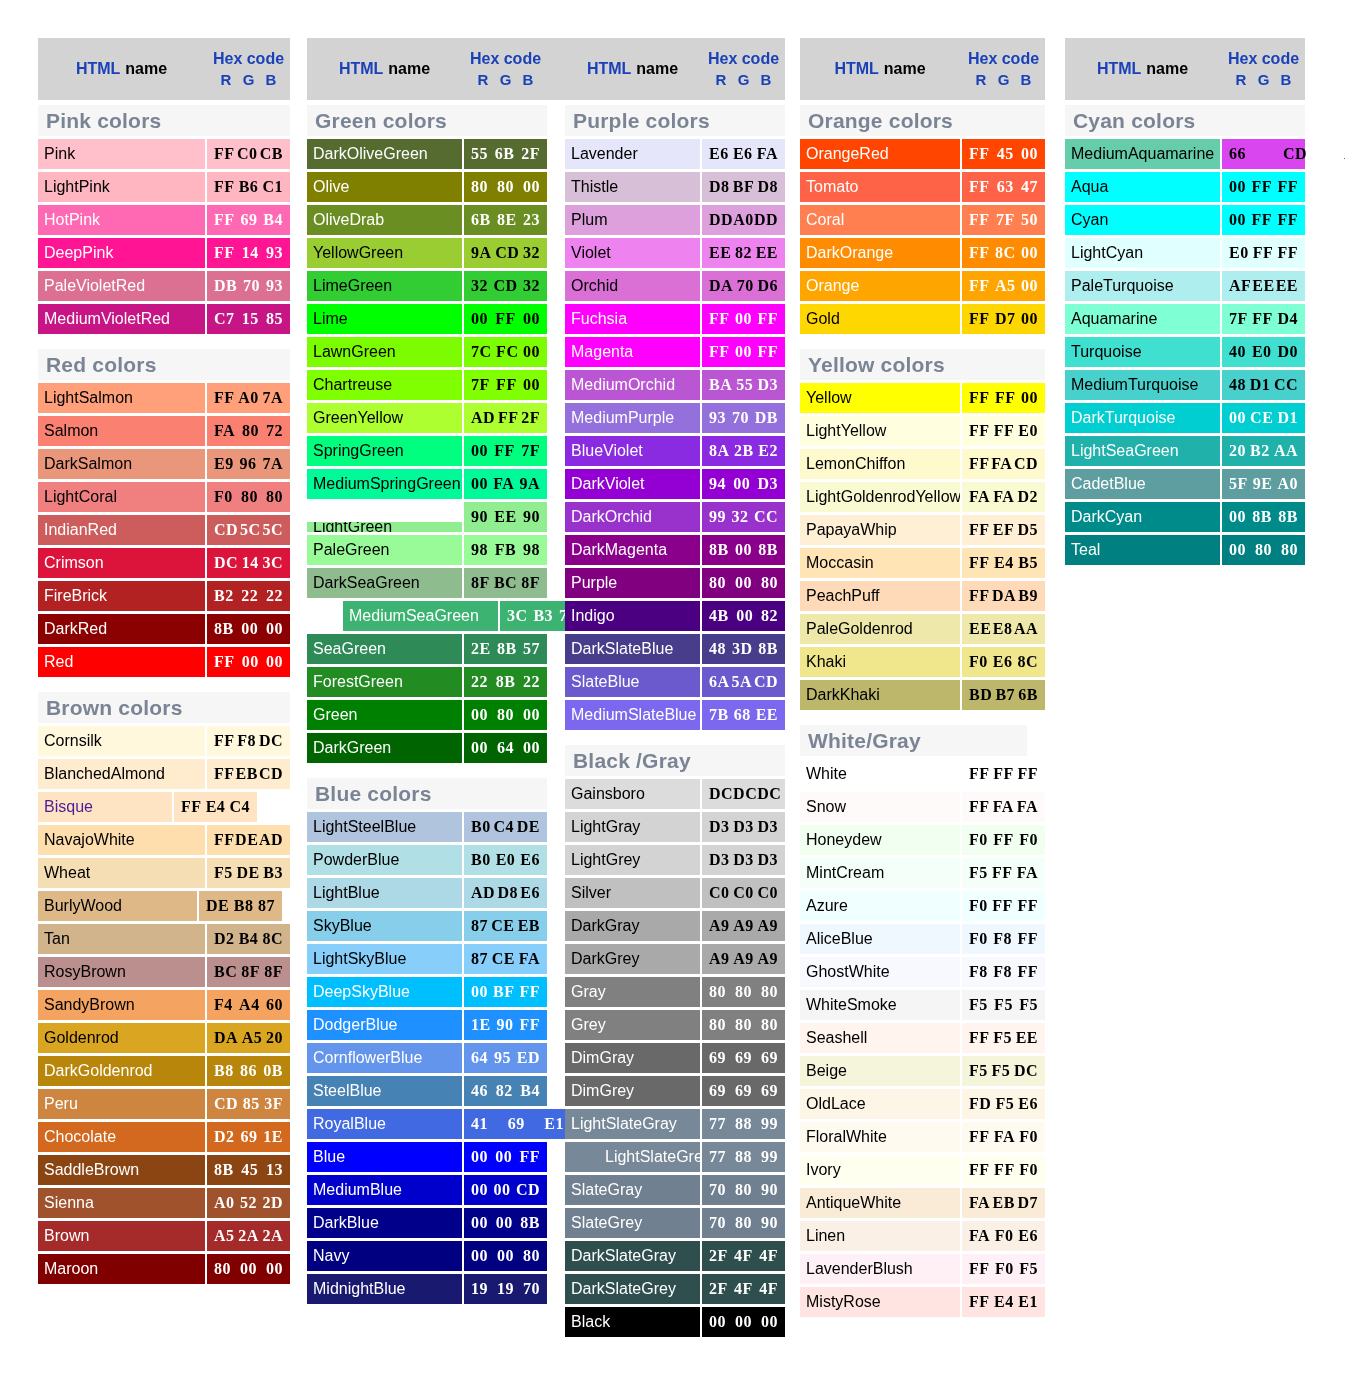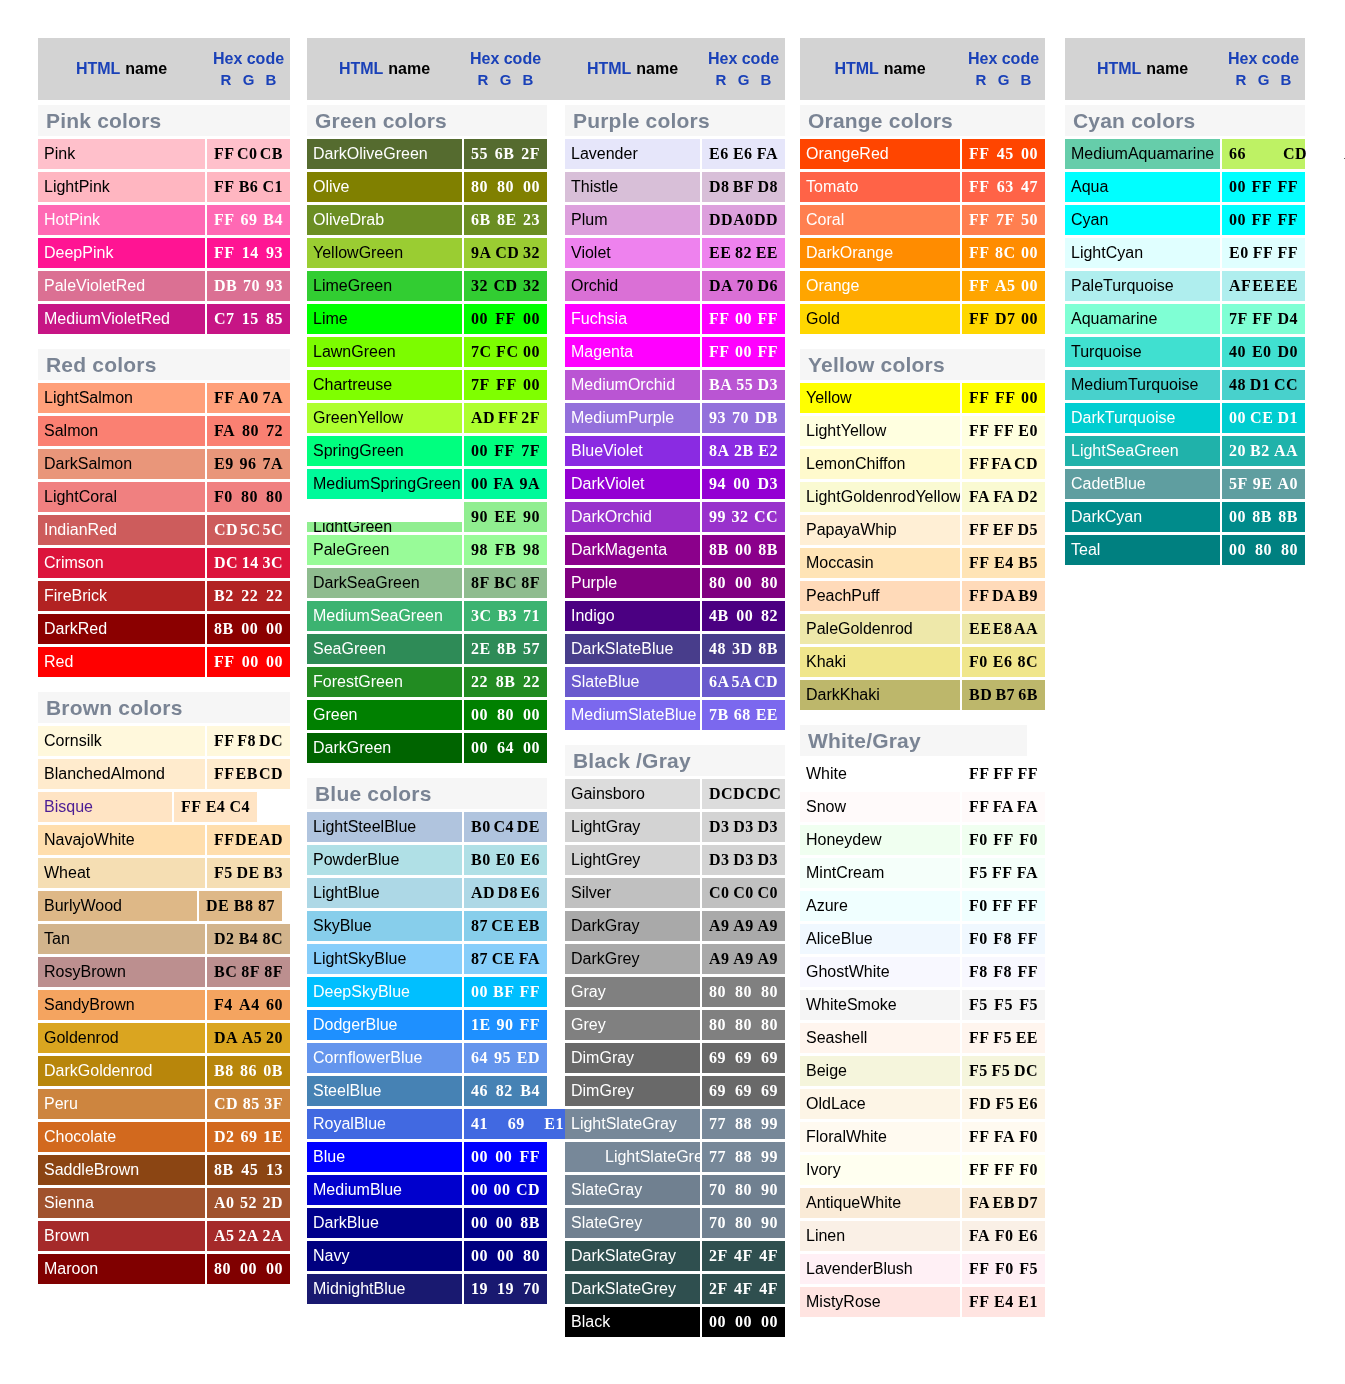--- a/index.html
+++ b/index.html
@@ -509,21 +509,21 @@
       </div>
       <div class="row">
         <div class="cell-name" style="width: 155px; background: rgb(143, 188, 143); color: rgb(0, 0, 0);">DarkSeaGreen</div>
         <div class="cell-hex" style="width: 83px; background: rgb(143, 188, 143); color: rgb(0, 0, 0);">
           <span>8F</span>
           <span>BC</span>
           <span>8F</span>
         </div>
       </div>
       <div class="row">
-        <div class="cell-name" style="width: 155px; background: rgb(60, 179, 113); color: rgb(255, 255, 255);">MediumSeaGreen</div>
+        <div class="cell-name" style="width: 155px; background: rgb(60, 179, 113); color: rgb(255, 255, 255); margin-left: 36px;">MediumSeaGreen</div>
         <div class="cell-hex" style="width: 83px; background: rgb(60, 179, 113); color: rgb(255, 255, 255);">
           <span>3C</span>
           <span>B3</span>
           <span>71</span>
         </div>
       </div>
       <div class="row">
         <div class="cell-name" style="width: 155px; background: rgb(46, 139, 87); color: rgb(255, 255, 255);">SeaGreen</div>
         <div class="cell-hex" style="width: 83px; background: rgb(46, 139, 87); color: rgb(255, 255, 255);">
           <span>2E</span>
@@ -1273,21 +1273,21 @@
           <div class="rgb">
             <span>R</span>
             <span>G</span>
             <span>B</span>
           </div>
         </div>
       </div>
       <div class="section-title" style="width: 240px;">Cyan colors</div>
       <div class="row">
         <div class="cell-name" style="width: 155px; background: rgb(102, 205, 170); color: rgb(0, 0, 0);">MediumAquamarine</div>
-        <div class="cell-hex" style="width: 83px; background: #bef264; color: rgb(0, 0, 0); gap: 37px;">
+        <div class="cell-hex" style="width: 83px; background: #d946ef; color: rgb(0, 0, 0); gap: 37px;">
           <span>66</span>
           <span>CD</span>
           <span>AA</span>
         </div>
       </div>
       <div class="row">
         <div class="cell-name" style="width: 155px; background: rgb(0, 255, 255); color: rgb(0, 0, 0);">Aqua</div>
         <div class="cell-hex" style="width: 83px; background: rgb(0, 255, 255); color: rgb(0, 0, 0);">
           <span>00</span>
           <span>FF</span>

